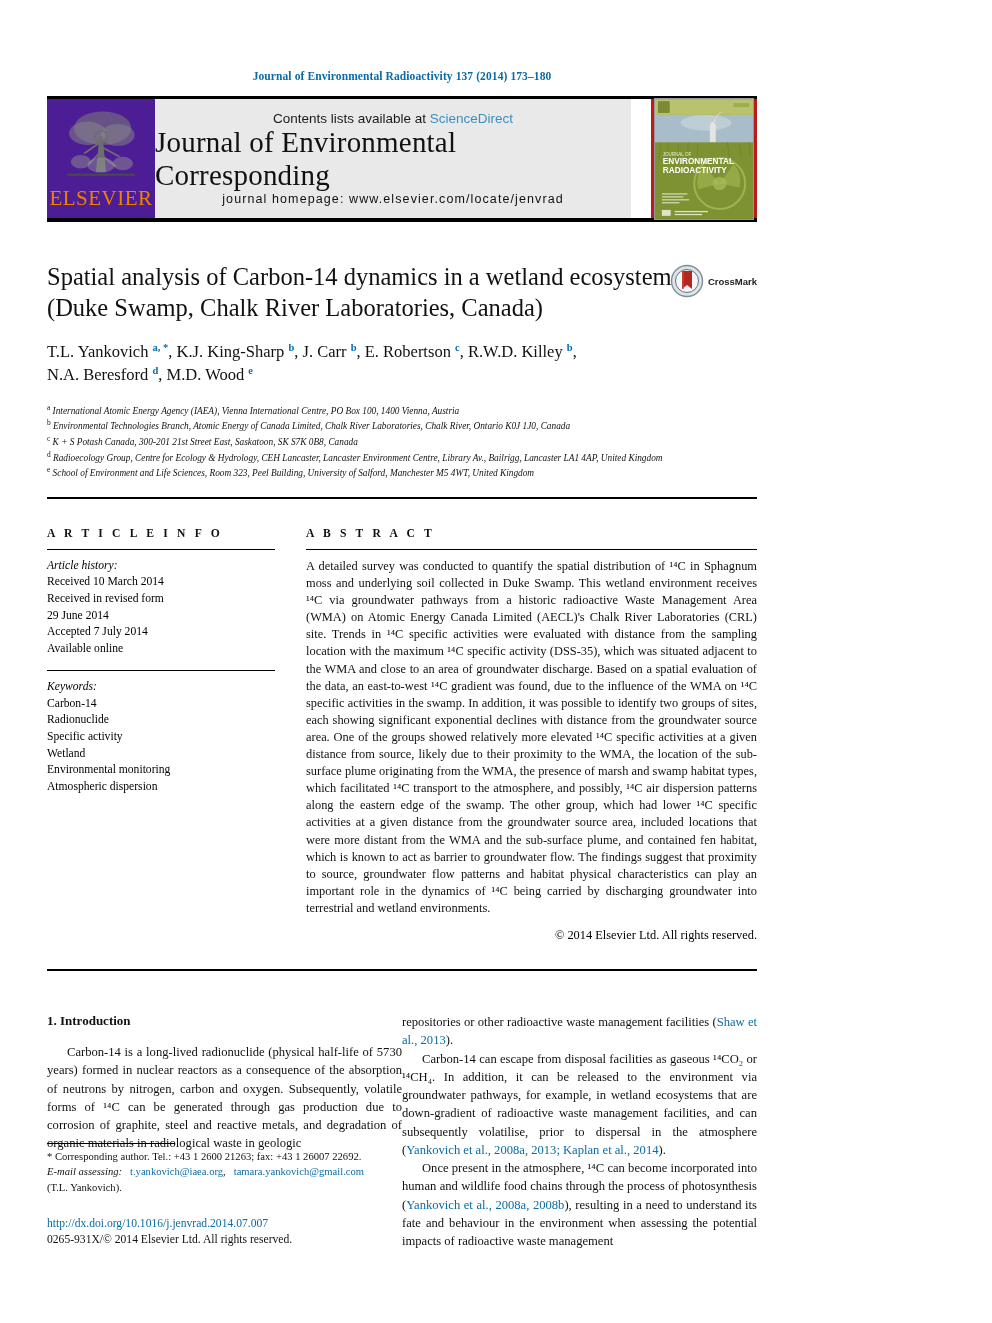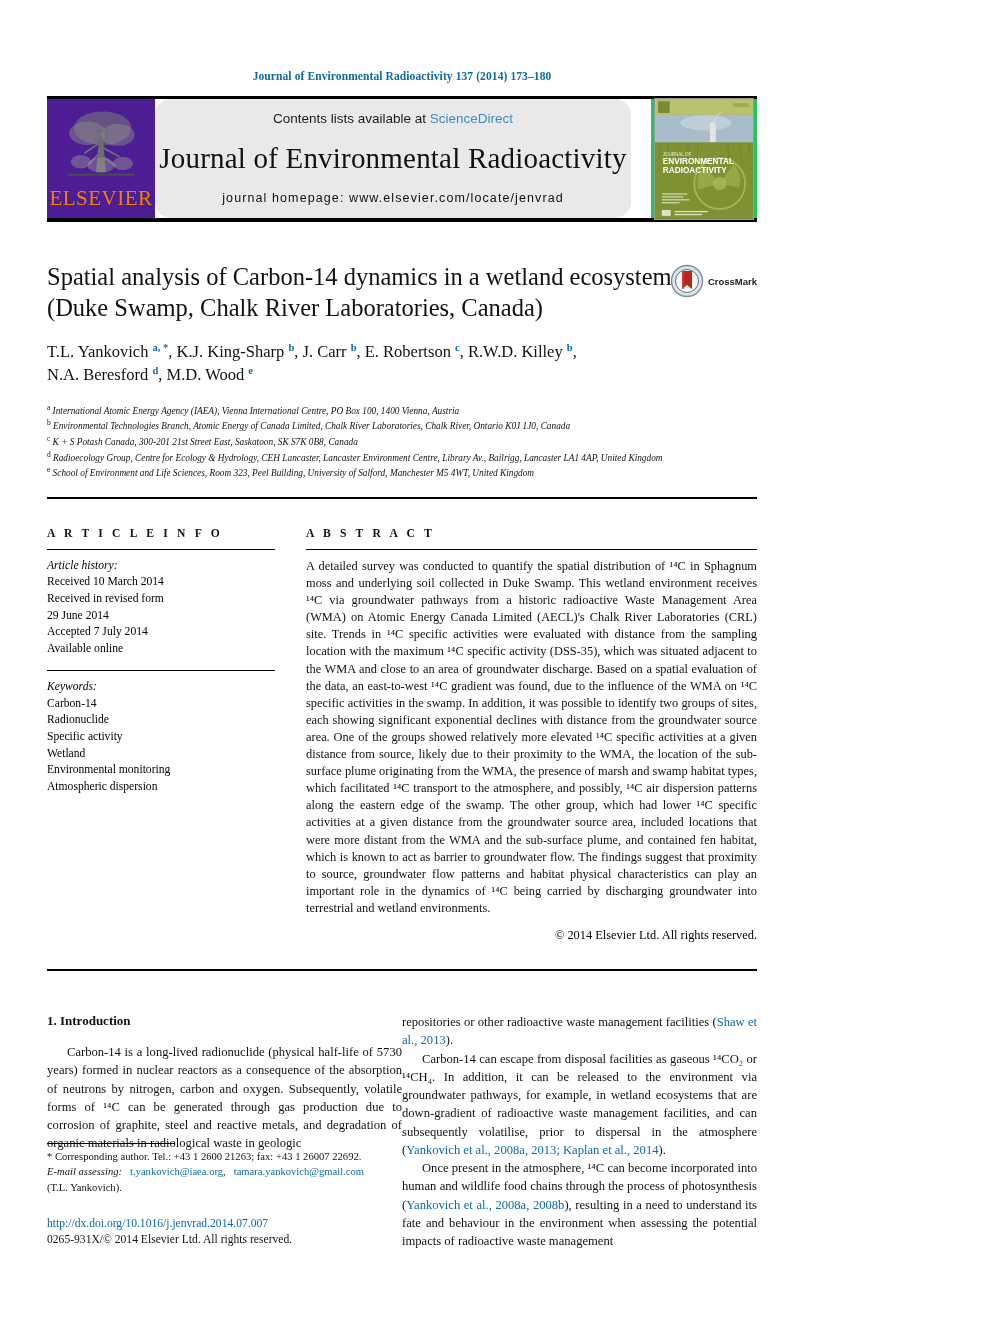--- a/index.html
+++ b/index.html
@@ -54,21 +54,20 @@
     margin-top: 1px;
   }
   .center-col {
     flex: 1 1 auto;
     background: #e9e9e9;
     display: flex;
     flex-direction: column;
     align-items: center;
     justify-content: space-between;
     padding: 12px 0 13px 0;
-    border-radius: 16px;
   }
   .contents-line {
     font-family: "Liberation Sans", sans-serif;
     font-size: 13.5px;
     color: #1a1a1a;
   }
   .contents-line .sd { color: #3a8fbf; }
   .jtitle {
     font-family: "Liberation Serif", serif;
     font-size: 29px;
@@ -80,21 +79,21 @@
     font-size: 12.5px;
     letter-spacing: 1.1px;
     color: #111;
   }
   .cover-col {
     width: 106px;
     flex: 0 0 106px;
     display: flex;
     align-items: center;
     justify-content: center;
-    background: #22c55e;
+    background: #b91c1c;
     margin-left: 20px;
   }
   .cover-thumb {
     width: 100px; height: 122px;
     border: 1px solid #999;
   }
 
   
   .titleblock { margin: 40px 47px 0 47px; position: relative; }
   .ptitle {
@@ -242,21 +241,21 @@
         </g>
         <rect x="10" y="84" width="80" height="2.6" fill="#4a4a4a"></rect>
       </svg>
       <div class="els-word">ELSEVIER</div>
     </div>
 
     <div class="center-col">
       <div class="contents-line">
         <span>Contents lists available at </span><span class="sd">ScienceDirect</span>
       </div>
-      <div class="jtitle">Journal of Environmental Radioactivity</div>
+      <div class="jtitle">Journal of Environmental Corresponding</div>
       <div class="homepage">journal homepage: www.elsevier.com/locate/jenvrad</div>
     </div>
 
     <div class="cover-col">
       <svg class="cover-thumb" viewBox="0 0 100 122">
         <rect x="0" y="0" width="100" height="122" fill="#8f9c3f"></rect>
         <rect x="0" y="0" width="100" height="16" fill="#b9c26d"></rect>
         <rect x="3" y="2" width="12" height="12" fill="#7c8a34"></rect>
         <rect x="0" y="16" width="100" height="30" fill="#a9bcc9"></rect>
         <ellipse cx="52" cy="24" rx="26" ry="8" fill="#c3d2da" opacity=".8"></ellipse>

